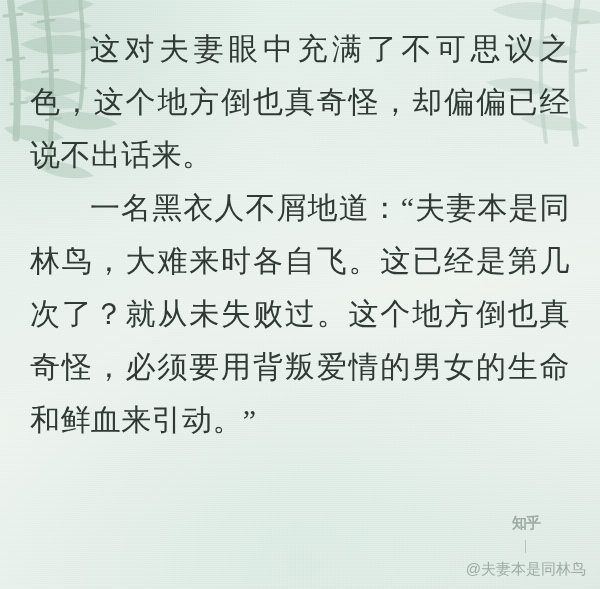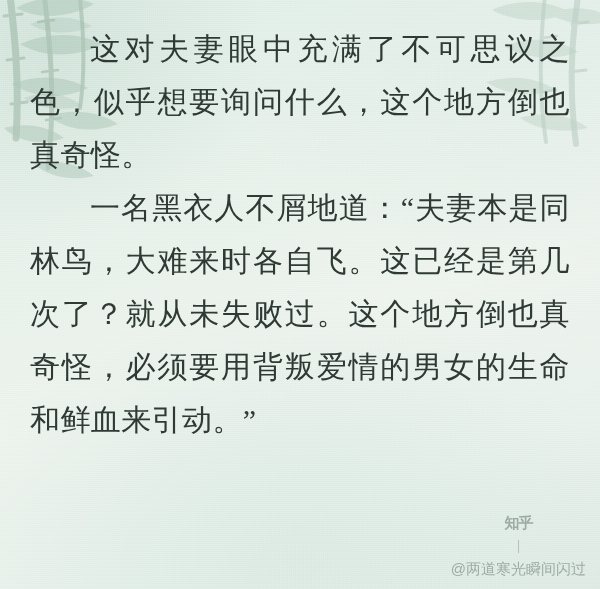--- a/index.html
+++ b/index.html
@@ -142,23 +142,23 @@
     <g fill="#86a893" opacity="0.45">
       <path d="M92 16 C 118 4, 148 6, 170 18 C 144 30, 114 28, 92 16 Z"></path>
       <path d="M104 52 C 130 42, 158 44, 178 58 C 152 68, 124 64, 104 52 Z"></path>
       <path d="M86 88 C 112 80, 138 84, 156 96 C 130 104, 104 100, 86 88 Z"></path>
       <path d="M120 124 C 146 116, 172 122, 188 134 C 162 140, 138 136, 120 124 Z"></path>
       <path d="M150 20 C 172 10, 198 14, 214 26 C 190 34, 166 30, 150 20 Z"></path>
     </g>
   </svg>
 
   <div class="text-body">
-    <p class="para">这对夫妻眼中充满了不可思议之色，似乎想要询问什么，这个地方倒也真奇怪。</p>
+    <p class="para">这对夫妻眼中充满了不可思议之色，这个地方倒也真奇怪，却偏偏已经说不出话来。</p>
     <p class="para">一名黑衣人不屑地道：“夫妻本是同林鸟，大难来时各自飞。这已经是第几次了？就从未失败过。这个地方倒也真奇怪，必须要用背叛爱情的男女的生命和鲜血来引动。”</p>
   </div>
 
   <div class="watermark">
     <span class="zhihu-logo">知乎</span>
     <span class="wm-sep"></span>
-    <span>@两道寒光瞬间闪过</span>
+    <span>@夫妻本是同林鸟</span>
   </div>
 
 </div>
 
 </body></html>

